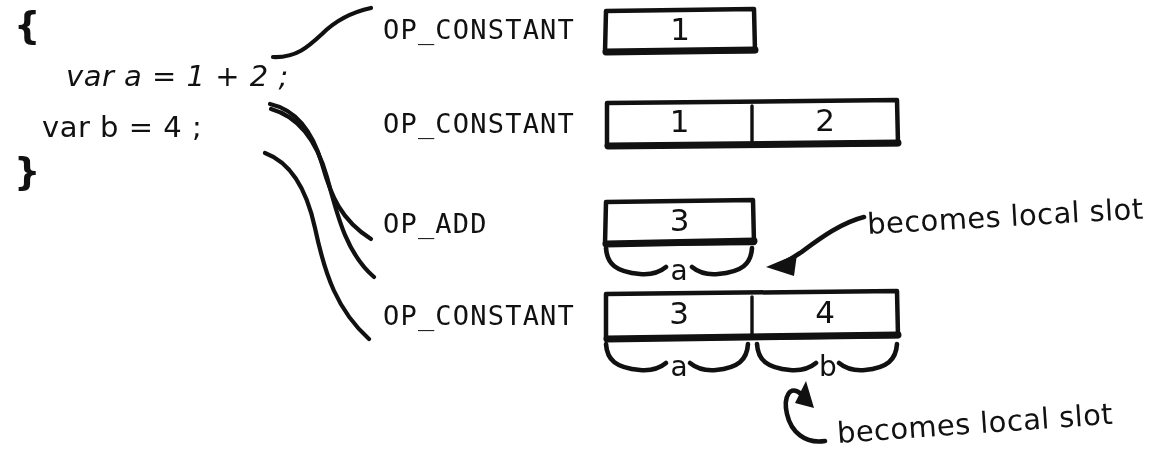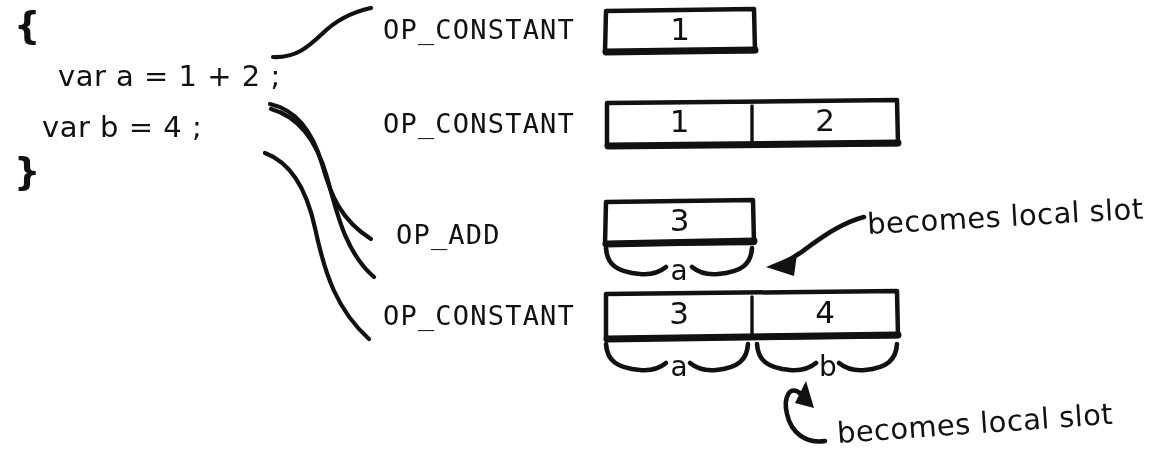--- a/index.html
+++ b/index.html
@@ -178,31 +178,31 @@
   </g>
 
   <g>
     <path class="arrow" d="M 825,441 C 805,444 791,432 787,414 C 783,397 790,384 801,394"></path>
     <path class="arrowhead" d="M 806,381 L 814,408 L 795,403 Z"></path>
   </g>
 </svg>
 
 <div class="txt code-brace" style="left:14px; top:8px;">{</div>
 
-<div class="txt code-line" style="left:58px; top:62px;">var a = 1 + 2 ;</div>
+<div class="txt code-line" style="left:66px; top:62px;font-style:italic;">var a = 1 + 2 ;</div>
 
 <div class="txt code-line" style="left:42px; top:113px;">var b = 4 ;</div>
 
 <div class="txt code-brace" style="left:14px; top:154px;">}</div>
 
 <div class="txt opcode" style="left:383px; top:16px;">OP_CONSTANT</div>
 
 <div class="txt opcode" style="left:383px; top:110px;">OP_CONSTANT</div>
 
-<div class="txt opcode" style="left:383px; top:221px;margin-left:13px;">OP_ADD</div>
+<div class="txt opcode" style="left:383px; top:210px;">OP_ADD</div>
 
 <div class="txt opcode" style="left:383px; top:302px;">OP_CONSTANT</div>
 
 <div class="txt slotval" style="left:605px; top:14px; width:150px;">1</div>
 
 <div class="txt slotval" style="left:607px; top:106px; width:145px;">1</div>
 <div class="txt slotval" style="left:752px; top:105px; width:146px;">2</div>
 
 <div class="txt slotval" style="left:605px; top:205px; width:149px;">3</div>
 

